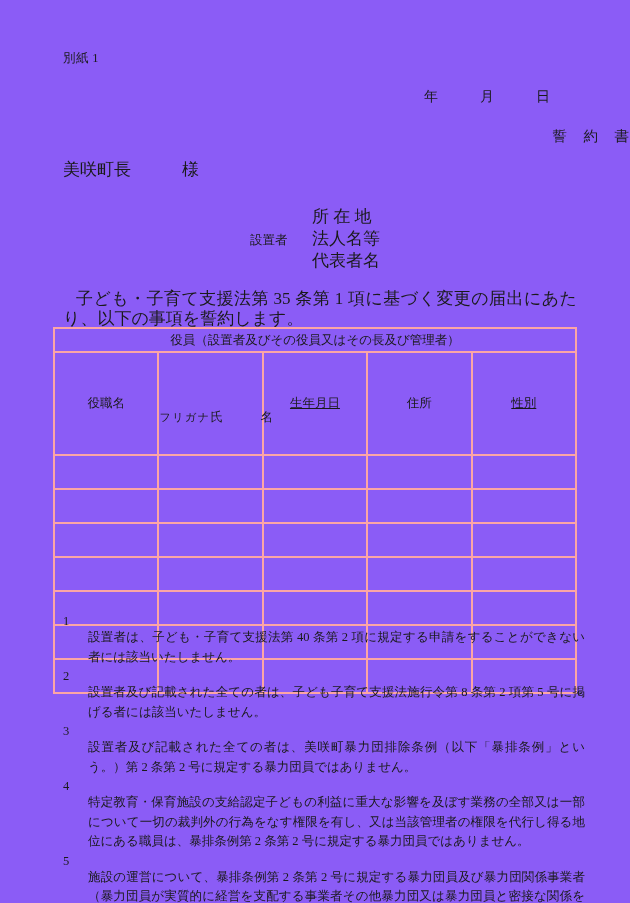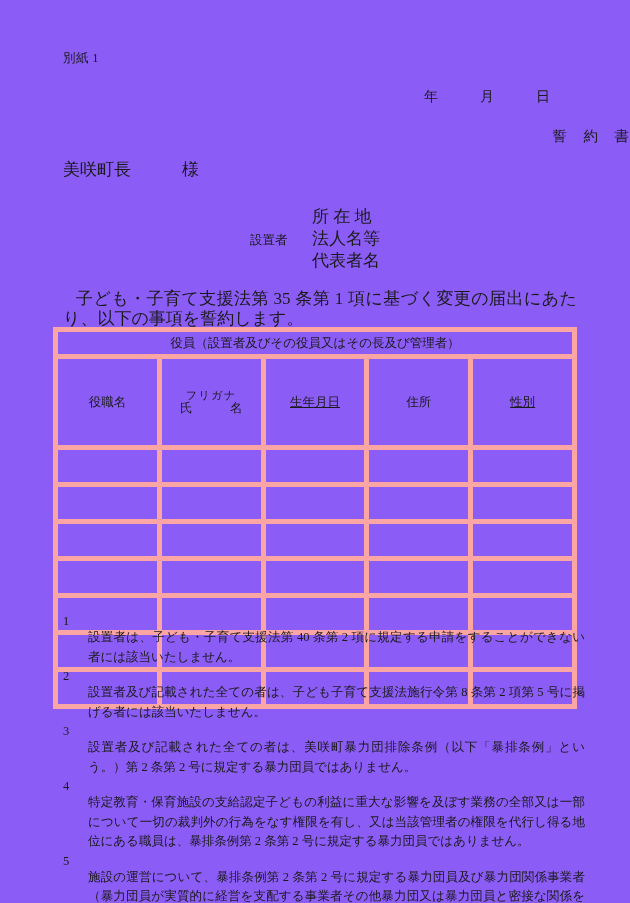--- a/index.html
+++ b/index.html
@@ -91,44 +91,44 @@
 
   
   #officers-table {
     left: 53px;
     top: 327px;
     width: 524px;
     border-collapse: collapse;
     table-layout: fixed;
   }
   #officers-table td, #officers-table th {
-    border: 5px solid #fca5a5;
+    border: 2px solid #fca5a5;
     font-weight: normal;
     font-size: 12.5px;
     padding: 0;
     text-align: center;
     vertical-align: middle;
     color: #1a1a1a;
   }
   #officers-table .caption-cell {
     height: 22px;
     white-space: pre;
   }
   #officers-table .head-cell {
     height: 29px;
     white-space: pre;
   }
   #officers-table .data-cell {
     height: 32px;
   }
   .furigana-stack {
     display: flex;
-    flex-direction: column;
-    justify-content: center;
+    flex-direction: row;
     line-height: 13px;
+    margin-top: 28px;
   }
   .furigana-top {
     font-size: 11px;
     letter-spacing: 1.5px;
     white-space: pre;
   }
   .furigana-bottom {
     font-size: 12.5px;
     white-space: pre;
   }

